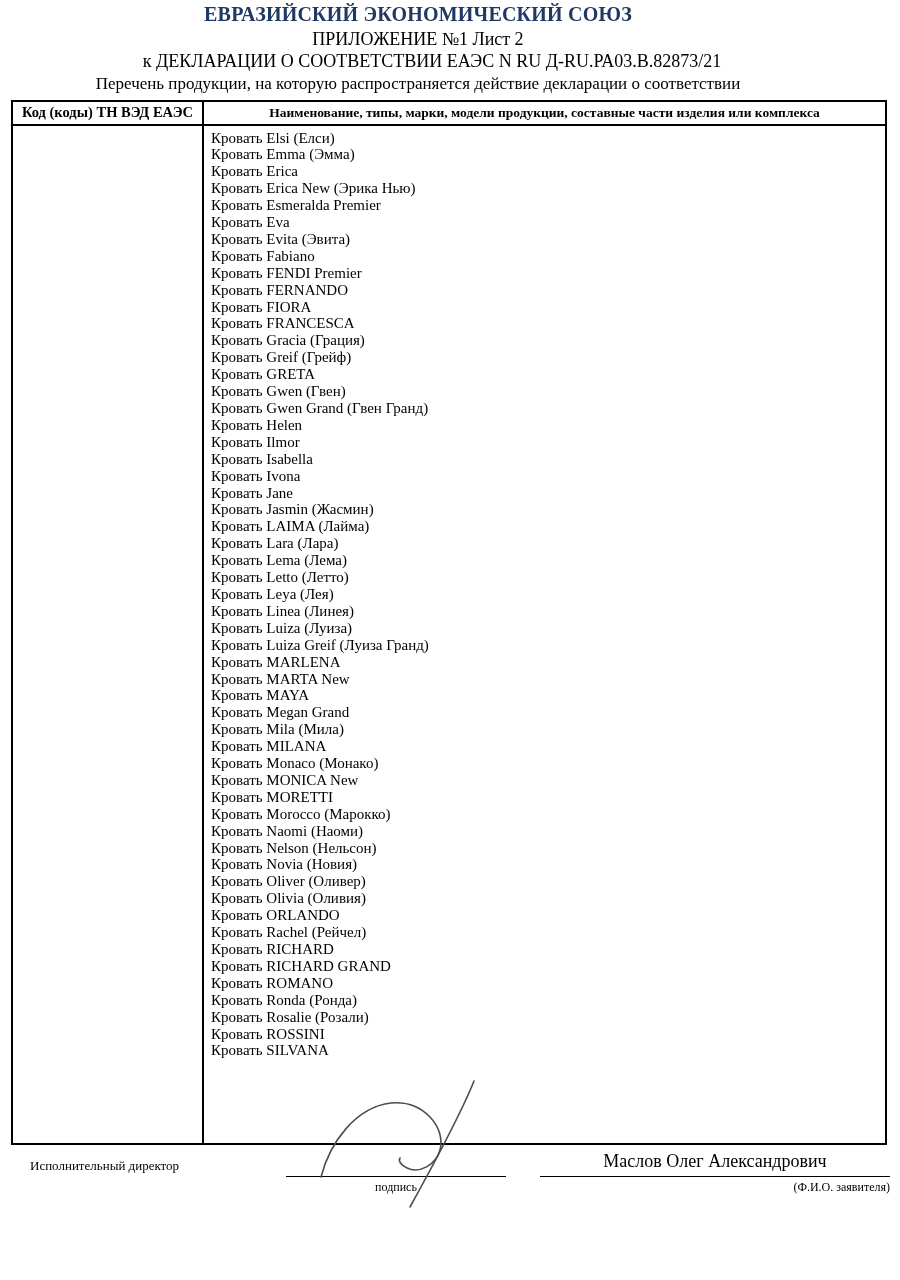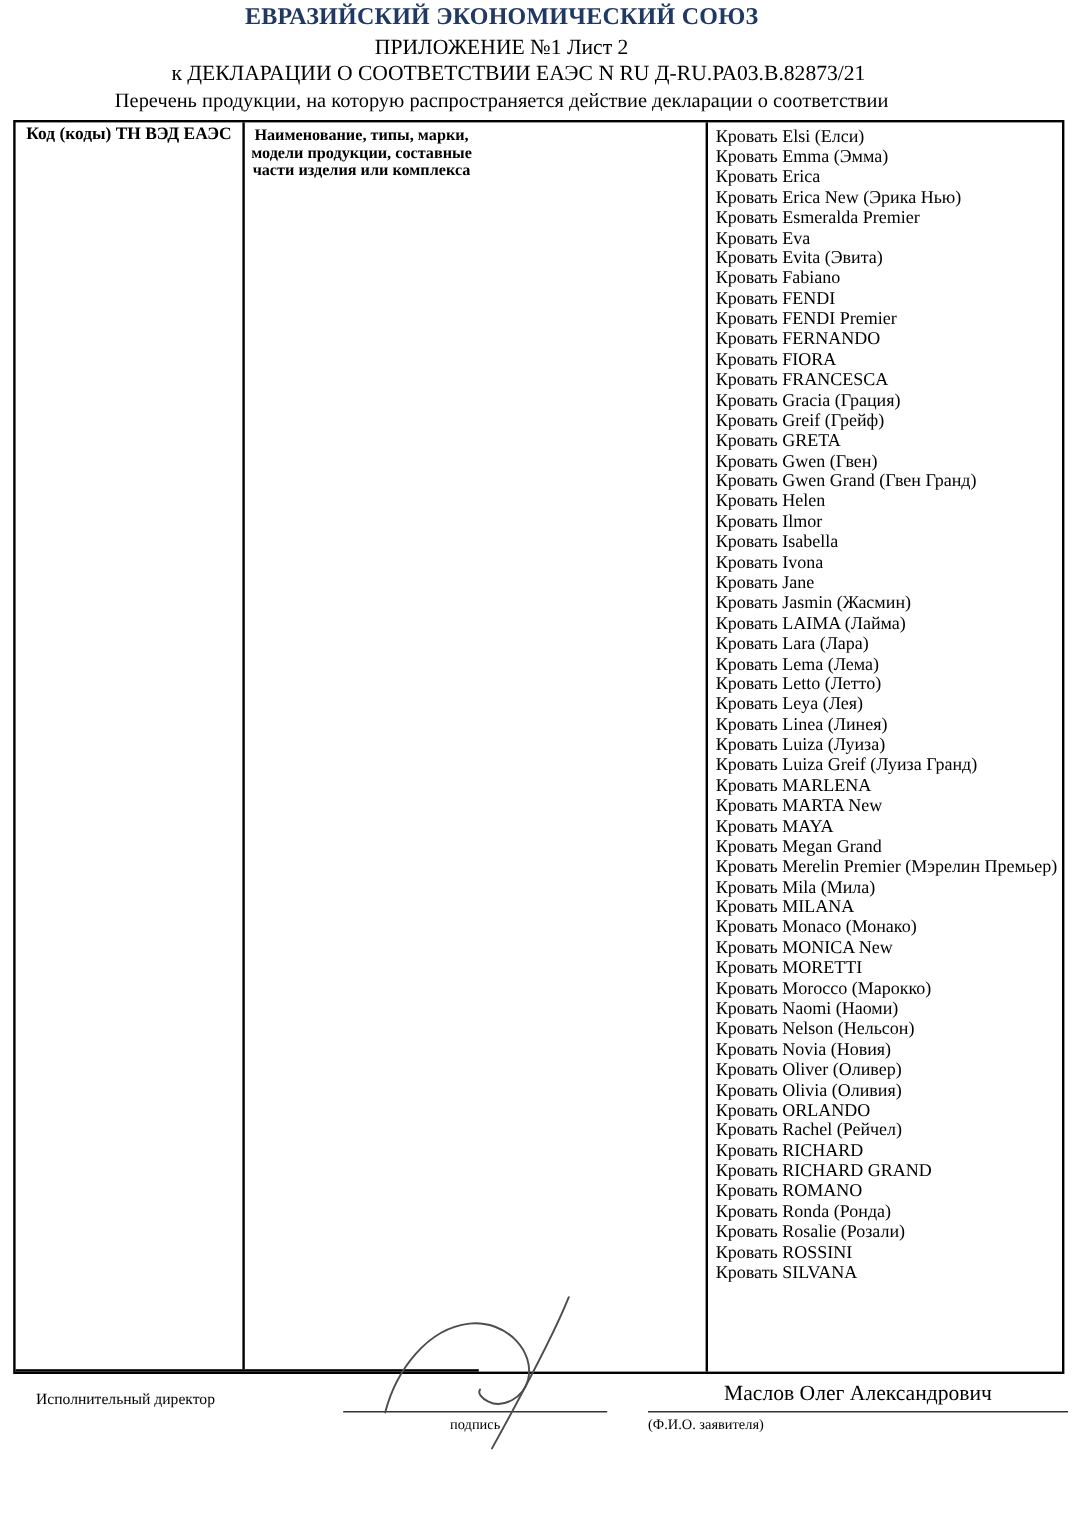--- a/index.html
+++ b/index.html
@@ -10,21 +10,21 @@
   }
   .hdr { position:absolute; left:0; width:836px; text-align:center; white-space:nowrap; }
   .doc-title { top:3px; font-size:20px; font-weight:bold; color:#1f3864; letter-spacing:.2px; }
   .sub1 { top:29px; font-size:18px; }
   .sub2 { top:51px; font-size:18px;padding-left:14px; }
   .sub3 { top:74px; font-size:17px; }
 
   .tbl {
     position:absolute; left:11px; top:100px; width:876px; height:1045px;
     border:2px solid #000; box-sizing:border-box;
-    display:flex; flex-direction:row;
+    display:flex; flex-direction:column;
   }
   .tbl-head { display:flex; border-bottom:2px solid #000; }
   .tbl-body { display:flex; flex:1; }
   .c1 { width:191px; border-right:2px solid #000; box-sizing:border-box; flex-shrink:0; }
   .c2 { flex:1; box-sizing:border-box; }
   .tbl-head .c1 {
     font-weight:bold; font-size:14.5px; text-align:center;
     padding:3px 8px 4px 8px; line-height:14.5px;
   }
   .tbl-head .c2 {
@@ -43,21 +43,21 @@
     position:absolute; left:286px; top:1180px; width:220px;
     font-size:12px; text-align:center;
   }
   .fio-name {
     position:absolute; left:540px; top:1151px; width:350px;
     font-size:18px; text-align:center; white-space:nowrap;
   }
   .fio-line { position:absolute; left:540px; top:1176px; width:350px; height:0; border-top:1.6px solid #000; }
   .fio-caption {
     position:absolute; left:540px; top:1180px; width:350px;
-    font-size:12px; text-align:left;
+    font-size:12px; text-align:right;
   }
   .sig-svg { position:absolute; left:0; top:0; pointer-events:none; }
 </style>
 </head>
 <body>
 
 <div class="page">
 
   <div class="hdr doc-title" style="color: rgb(31, 56, 100);">ЕВРАЗИЙСКИЙ ЭКОНОМИЧЕСКИЙ СОЮЗ</div>
   <div class="hdr sub1">ПРИЛОЖЕНИЕ №1 Лист 2</div>
@@ -73,21 +73,20 @@
       <div class="c1"></div>
       <div class="c2">
           <div class="product-line">Кровать Elsi (Елси)</div>
           <div class="product-line">Кровать Emma (Эмма)</div>
           <div class="product-line">Кровать Erica</div>
           <div class="product-line">Кровать Erica New (Эрика Нью)</div>
           <div class="product-line">Кровать Esmeralda Premier</div>
           <div class="product-line">Кровать Eva</div>
           <div class="product-line">Кровать Evita (Эвита)</div>
           <div class="product-line">Кровать Fabiano</div>
-          <div class="product-line">Кровать FENDI</div>
           <div class="product-line">Кровать FENDI Premier</div>
           <div class="product-line">Кровать FERNANDO</div>
           <div class="product-line">Кровать FIORA</div>
           <div class="product-line">Кровать FRANCESCA</div>
           <div class="product-line">Кровать Gracia (Грация)</div>
           <div class="product-line">Кровать Greif (Грейф)</div>
           <div class="product-line">Кровать GRETA</div>
           <div class="product-line">Кровать Gwen (Гвен)</div>
           <div class="product-line">Кровать Gwen Grand (Гвен Гранд)</div>
           <div class="product-line">Кровать Helen</div>
@@ -101,21 +100,20 @@
           <div class="product-line">Кровать Lema (Лема)</div>
           <div class="product-line">Кровать Letto (Летто)</div>
           <div class="product-line">Кровать Leya (Лея)</div>
           <div class="product-line">Кровать Linea (Линея)</div>
           <div class="product-line">Кровать Luiza (Луиза)</div>
           <div class="product-line">Кровать Luiza Greif (Луиза Гранд)</div>
           <div class="product-line">Кровать MARLENA</div>
           <div class="product-line">Кровать MARTA New</div>
           <div class="product-line">Кровать MAYA</div>
           <div class="product-line">Кровать Megan Grand</div>
-          <div class="product-line">Кровать Merelin Premier (Мэрелин Премьер)</div>
           <div class="product-line">Кровать Mila (Мила)</div>
           <div class="product-line">Кровать MILANA</div>
           <div class="product-line">Кровать Monaco (Монако)</div>
           <div class="product-line">Кровать MONICA New</div>
           <div class="product-line">Кровать MORETTI</div>
           <div class="product-line">Кровать Morocco (Марокко)</div>
           <div class="product-line">Кровать Naomi (Наоми)</div>
           <div class="product-line">Кровать Nelson (Нельсон)</div>
           <div class="product-line">Кровать Novia (Новия)</div>
           <div class="product-line">Кровать Oliver (Оливер)</div>

